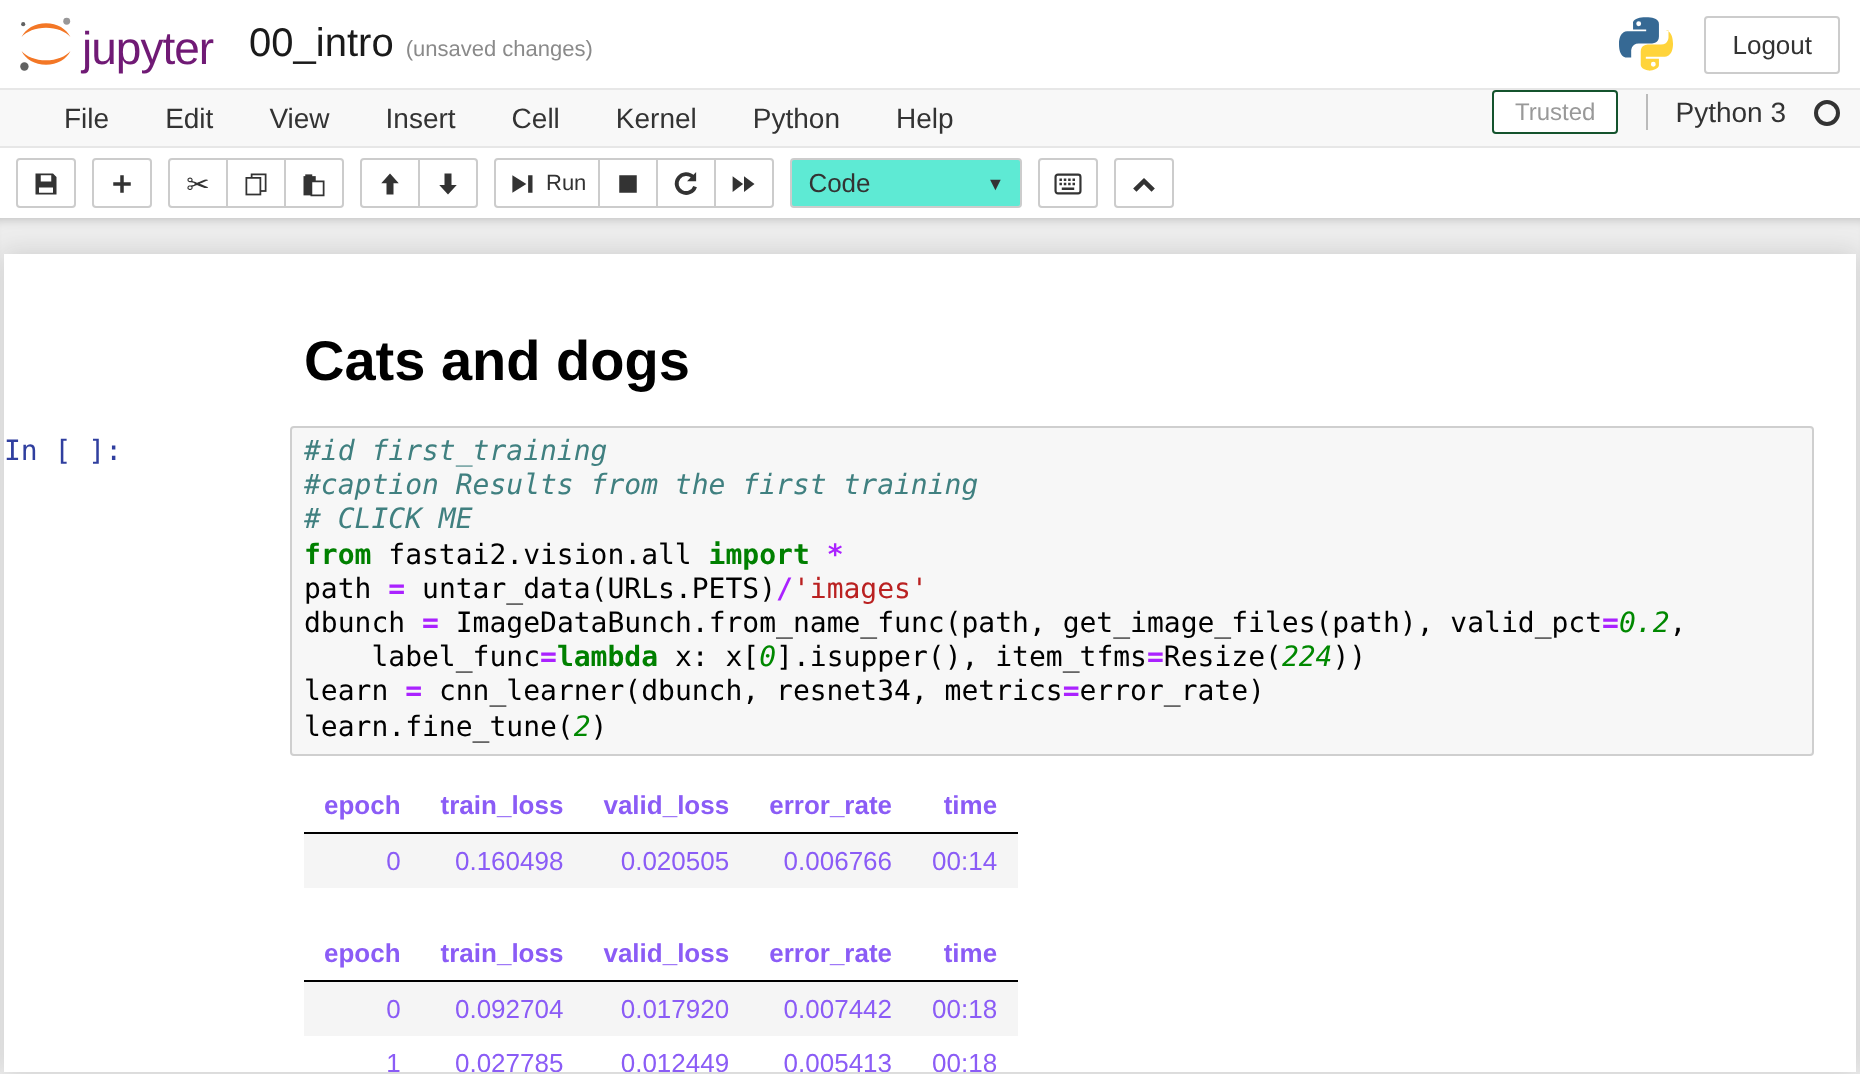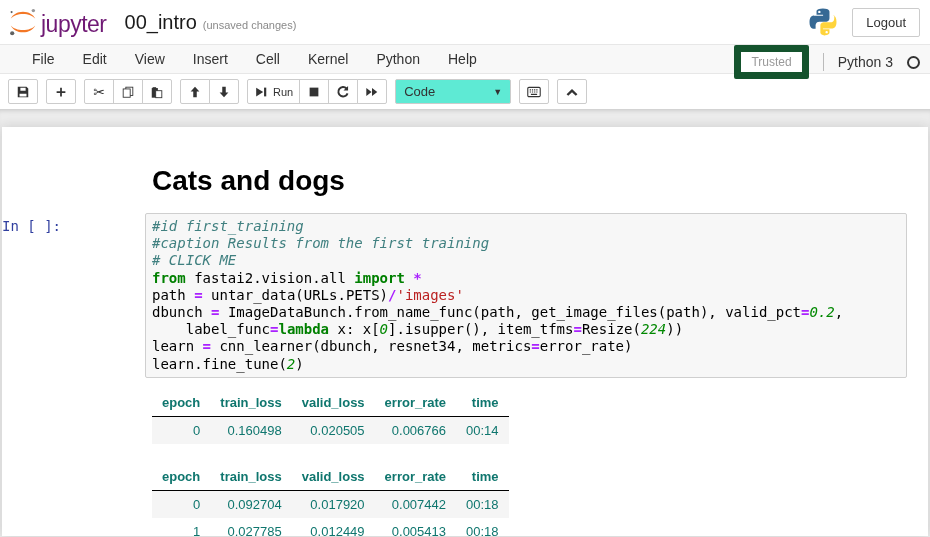--- a/index.html
+++ b/index.html
@@ -17,21 +17,21 @@
   .py-logo svg { width:30px; height:30px; display:block; }
   .logout-btn { background:#fff; border:1px solid #ccc; border-radius:2px; font-size:13px;
                 color:#333; padding:6px 13px; cursor:pointer; }
 
   
   .menubar { height:30px; background:#f8f8f8; border-top:1px solid #e7e7e7; border-bottom:1px solid #e7e7e7;
              display:flex; align-items:flex-start; padding:0 10px 0 18px; }
   .menu-items { display:flex; align-items:center; height:100%; }
   .menu-item { font-size:14px; color:#333; padding:0 14px; height:100%; display:flex; align-items:center; cursor:pointer; }
   .menu-right { margin-left:auto; display:flex; align-items:center; gap:10px; }
-  .trusted-btn { background:#fff; border:7px solid #14532d; border-radius:2px; color:#999;
+  .trusted-btn { background:#fff; border:1px solid #14532d; border-radius:2px; color:#999;
                  font-size:12px; padding:3px 10px; cursor:default; }
   .menu-divider { width:1px; height:18px; background:#bbb; margin:0 4px; }
   .kernel-name { font-size:14px; color:#333; }
   .kernel-ind { width:13px; height:13px; border:2px solid #333; border-radius:50%; margin-left:4px; }
 
   
   .toolbar { background:#fff; padding:5px 0 5px 8px; display:flex; align-items:center; }
   .btn-group { display:flex; margin-right:8px; }
   .tb-btn { background:#fff; border:1px solid #ccc; min-width:30px; height:25px;
             display:flex; align-items:center; justify-content:center; cursor:pointer; padding:0 6px;
@@ -62,21 +62,21 @@
                background:#f7f7f7; padding:4px 6px; }
   .code-area { font-family:"DejaVu Sans Mono", monospace; font-size:14px; line-height:17.2px; color:#000; white-space:pre; }
   .tok-com { color:#408080; font-style:italic; }
   .tok-kw  { color:#008000; font-weight:bold; }
   .tok-op  { color:#aa22ff; font-weight:bold; }
   .tok-str { color:#ba2121; }
   .tok-num { color:#080;font-style:italic; }
   .tok-pl  { color:#000; }
 
   .outputs { padding-left:150px; margin-top:12px; }
-  .output-table { border-collapse:collapse; font-size:13px; color:#0f766e; margin-bottom:20px; }
+  .output-table { border-collapse:collapse; font-size:13px; color:#8b5cf6; margin-bottom:20px; }
   .output-table th { font-weight:bold; text-align:right; padding:5px 10px 6px; border-bottom:1px solid #000; }
   .output-table td { text-align:right; padding:6px 10px; }
   .output-table tbody tr:nth-child(odd) { background:#f5f5f5; }
 </style>
 </head>
 <body>
 
 <div class="header">
   <div class="logo">
     <svg viewBox="0 0 40 40">

